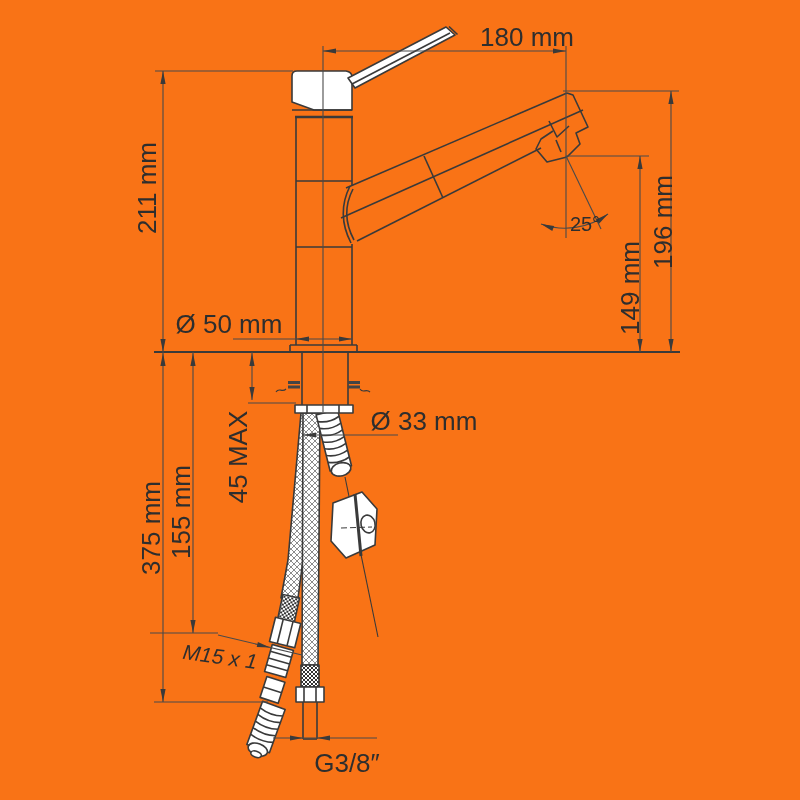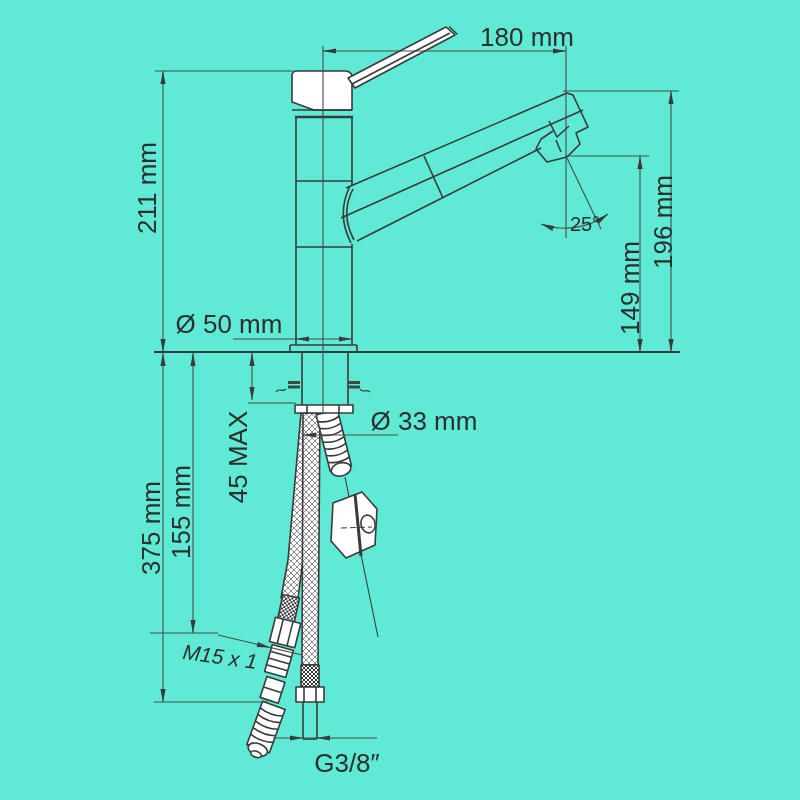--- a/index.html
+++ b/index.html
@@ -1,16 +1,16 @@
 <!DOCTYPE html>
 <html><head>
 <meta charset="utf-8">
 <style>
   html,body{margin:0;padding:0;background:#ffffff;}
-  .stage{position:relative;width:800px;height:800px;background:#5eead4;overflow:hidden;}
+  .stage{position:relative;width:800px;height:800px;background:#f97316;overflow:hidden;}
   svg{display:block;}
   text{font-family:"Liberation Sans","DejaVu Sans",sans-serif;}
   .dimtxt{font-size:26px;fill:#2e2e2e;}
   .smalltxt{font-size:20px;fill:#2e2e2e;}
   .ital{font-style:italic;font-size:21px;fill:#2e2e2e;}
 </style>
 </head>
 <body>
 
 <div class="stage">

